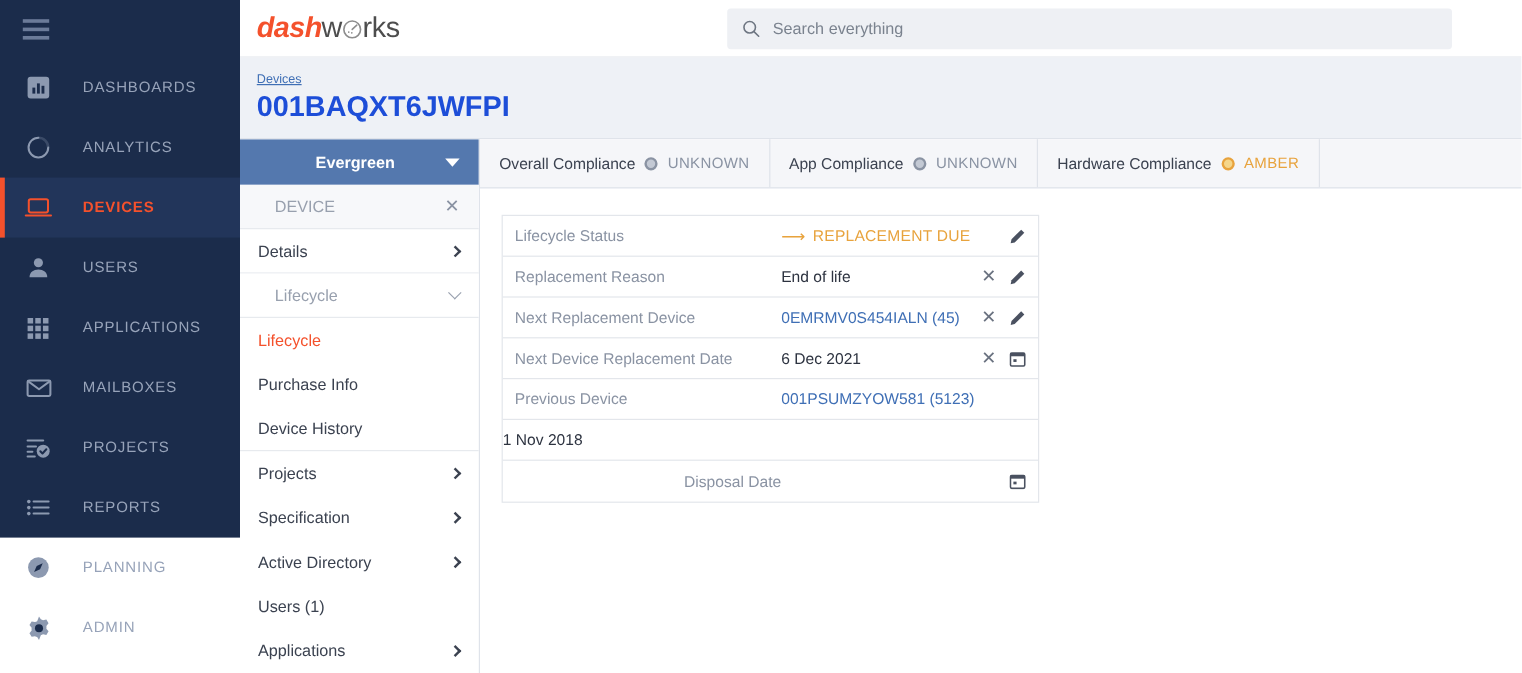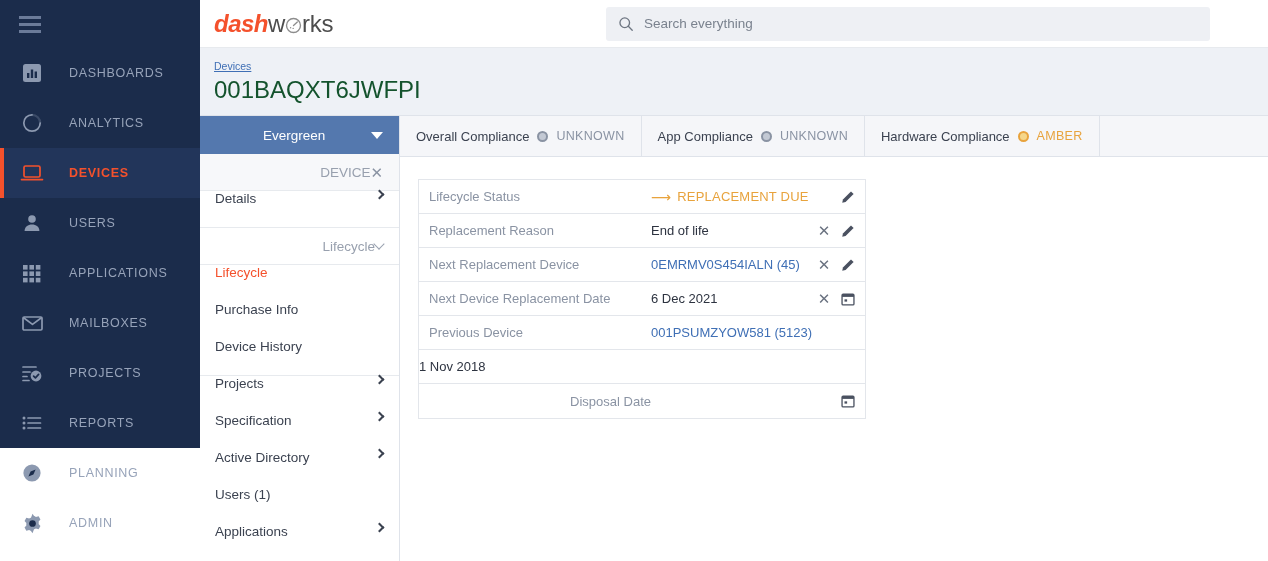--- a/index.html
+++ b/index.html
@@ -94,65 +94,65 @@
   .pagehead {
     flex: 0 0 68px; background: #eef1f6;
     padding: 8px 0 0 14px;
     border-bottom: 1px solid #dfe3ea;
   }
   .breadcrumb {
     font-size: 10.5px; color: #3f6fb5; text-decoration: underline;
     cursor: pointer; display: inline-block; margin-bottom: 1px;
   }
   .page-title {
-    font-size: 24px; color: #14532d; font-weight: 400; letter-spacing: 0px;
+    font-size: 24px; color: #1d4ed8; font-weight: 700; letter-spacing: 0px;
     line-height: 32px;
   }
 
   
   .body { flex: 1; display: flex; min-height: 0; }
 
   
   .subnav {
     width: 200px; flex: 0 0 200px;
     background: #ffffff; border-right: 1px solid #dfe3ea;
     display: flex; flex-direction: column;
     overflow: hidden;
   }
   .subnav-head {
     height: 38px; flex: 0 0 38px;
     background: #5478ae; color: #ffffff;
     display: flex; align-items: center; justify-content: space-between;
     padding: 0 16px 0 15px; cursor: pointer;
   }
-  .subnav-head .t { font-size: 13.5px; font-weight: 400; padding-left: 48px; }
+  .subnav-head .t { font-size: 13.5px; font-weight: 700; padding-left: 48px; }
   .caret-down {
     width: 0; height: 0;
     border-left: 6px solid transparent; border-right: 6px solid transparent;
     border-top: 7px solid #ffffff;
   }
   .subnav-section {
     height: 37px; flex: 0 0 37px;
-    display: flex; align-items: center; justify-content: flex-end;
+    display: flex; align-items: center; justify-content: space-between;
     padding: 0 16px 0 29px;
     font-size: 13.5px; color: #98a0ae;
     background: #f7f8fa;
     border-bottom: 1px solid #e7eaee;
     cursor: pointer;
   }
   .subnav-section.plain { background: #ffffff; }
   .x-ico { color: #8a93a3; font-size: 15px; line-height: 1; }
   .chev-down-sm {
     width: 8px; height: 8px; border-right: 1.6px solid #9aa2b0;
     border-bottom: 1.6px solid #9aa2b0; transform: rotate(45deg);
     margin-top: -4px;
   }
   .subnav-item {
     height: 37px; flex: 0 0 37px;
-    display: flex; align-items: flex-start; justify-content: space-between;
+    display: flex; align-items: center; justify-content: space-between;
     padding: 0 16px 0 15px;
     font-size: 13.5px; color: #3b4250;
     cursor: pointer;
   }
   .subnav-item.bordered { border-bottom: 1px solid #e7eaee; }
   .subnav-item.sel { color: #f4512c; }
   .chev-right {
     width: 7px; height: 7px; border-right: 2px solid #3b4250;
     border-top: 2px solid #3b4250; transform: rotate(45deg);
   }

